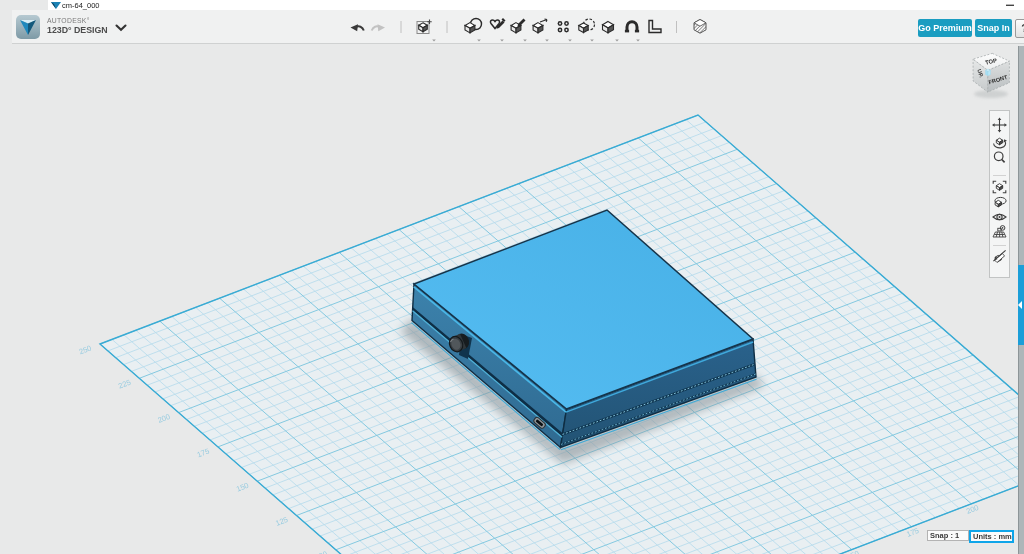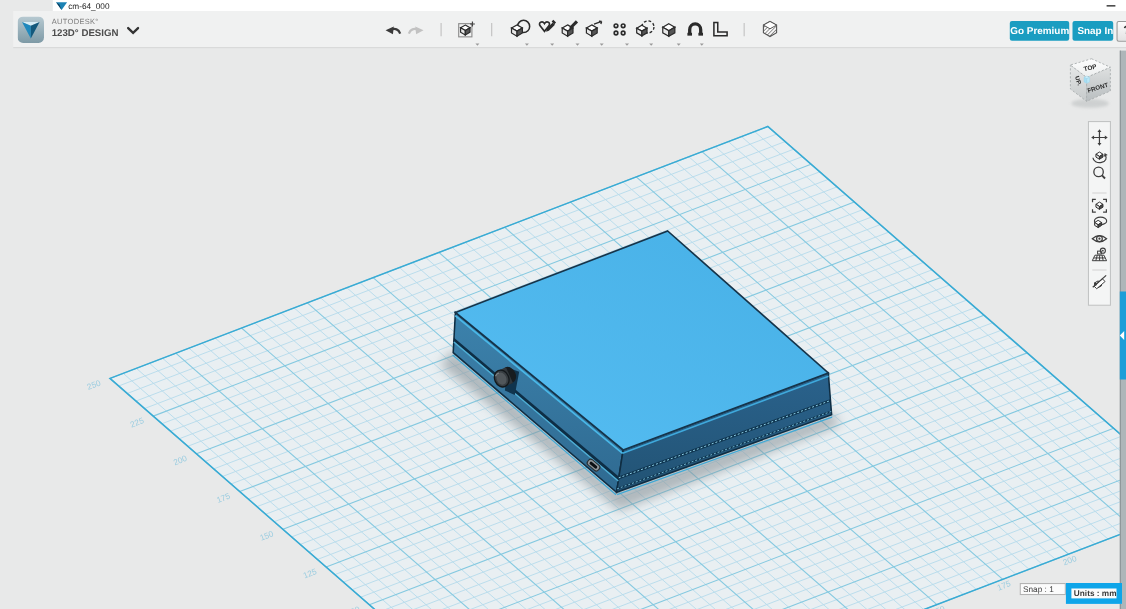--- a/index.html
+++ b/index.html
@@ -1,28 +1,28 @@
 <!DOCTYPE html>
 <html><head>
 <meta charset="utf-8">
 <style>
 html,body{margin:0;padding:0;}
 body{width:1024px;height:554px;overflow:hidden;font-family:"Liberation Sans",sans-serif;background:#e8e9e9;position:relative;}
 #titlebar{position:absolute;left:0;top:0;width:1024px;height:10px;background:#ffffff;margin-left:48px;}
 #titletext{position:absolute;left:14px;top:1px;font-size:7.5px;color:#222;}
 #toolbar{position:absolute;left:0;top:10px;width:1024px;height:33px;background:#f0f1f1;border-bottom:1px solid #cfd1d1;margin-left:12px;}
 #canvas{position:absolute;left:0;top:44px;width:1024px;height:510px;background:#e8e9e9;overflow:hidden;}
-.btn{position:absolute;color:#fff;font-weight:bold;font-size:9px;text-align:right;background:#1a9dc1;border-radius:2px;line-height:18px;height:18px;white-space:nowrap;overflow:hidden;}
+.btn{position:absolute;color:#fff;font-weight:bold;font-size:9px;text-align:center;background:#1a9dc1;border-radius:2px;line-height:18px;height:18px;white-space:nowrap;overflow:hidden;}
 #gopremium{left:906px;top:9px;width:54px;}
 #signin{left:963px;top:9px;width:37px;}
 #helpbtn{position:absolute;left:1003px;top:9px;width:17px;height:17px;background:linear-gradient(#fdfdfd,#e2e2e2);border:1px solid #9a9a9a;border-radius:2px;color:#333;font-weight:bold;font-size:11px;text-align:center;line-height:17px;}
 #autodesk1{position:absolute;left:35px;top:7px;font-size:6.8px;color:#7a7a7a;letter-spacing:.3px;}
 #autodesk2{position:absolute;left:35px;top:15px;font-size:8.8px;font-weight:bold;color:#4d4d4d;}
-#snapbox{position:absolute;left:927px;top:486px;width:38px;height:9px;background:#fbfbfb;border:1px solid #b3b3b3;font-size:7.5px;font-weight:normal;color:#3a3a3a;line-height:9.5px;padding-left:2px;white-space:nowrap;}
-#unitsbox{position:absolute;left:969px;top:486px;width:39px;height:9px;background:#fbfbfb;border:5px solid #0ea5e9;font-size:7.5px;font-weight:bold;color:#3a3a3a;line-height:9.5px;padding-left:2px;white-space:nowrap;text-align:right;}
+#snapbox{position:absolute;left:927px;top:486px;width:38px;height:9px;background:#fbfbfb;border:1px solid #b3b3b3;font-size:7.5px;font-weight:bold;color:#3a3a3a;line-height:9.5px;padding-left:2px;white-space:nowrap;}
+#unitsbox{position:absolute;left:969px;top:486px;width:39px;height:9px;background:#fbfbfb;border:2px solid #0ea5e9;font-size:7.5px;font-weight:bold;color:#3a3a3a;line-height:9.5px;padding-left:2px;white-space:nowrap;}
 #rstrip{position:absolute;left:1018px;top:2px;width:6px;height:508px;background:#aeb6b9;border-left:1px solid #8d9598;}
 #rtab{position:absolute;left:1018px;top:221px;width:6px;height:80px;background:#1b9ed8;}
 #rtab:after{content:"";position:absolute;left:0px;top:36px;width:0;height:0;border-right:4px solid #fff;border-top:4px solid transparent;border-bottom:4px solid transparent;}
 #rtoolbar{position:absolute;left:989px;top:66px;width:19px;height:166px;background:#f4f5f5;border:1px solid #c2c4c4;}
 </style>
 </head>
 <body>
 <div id="titlebar">
   <svg width="12" height="10" style="position:absolute;left:2px;top:1px" viewBox="0 0 12 10">
     <polygon points="1,1 11,1 6,8" fill="#1b82b4"></polygon>

